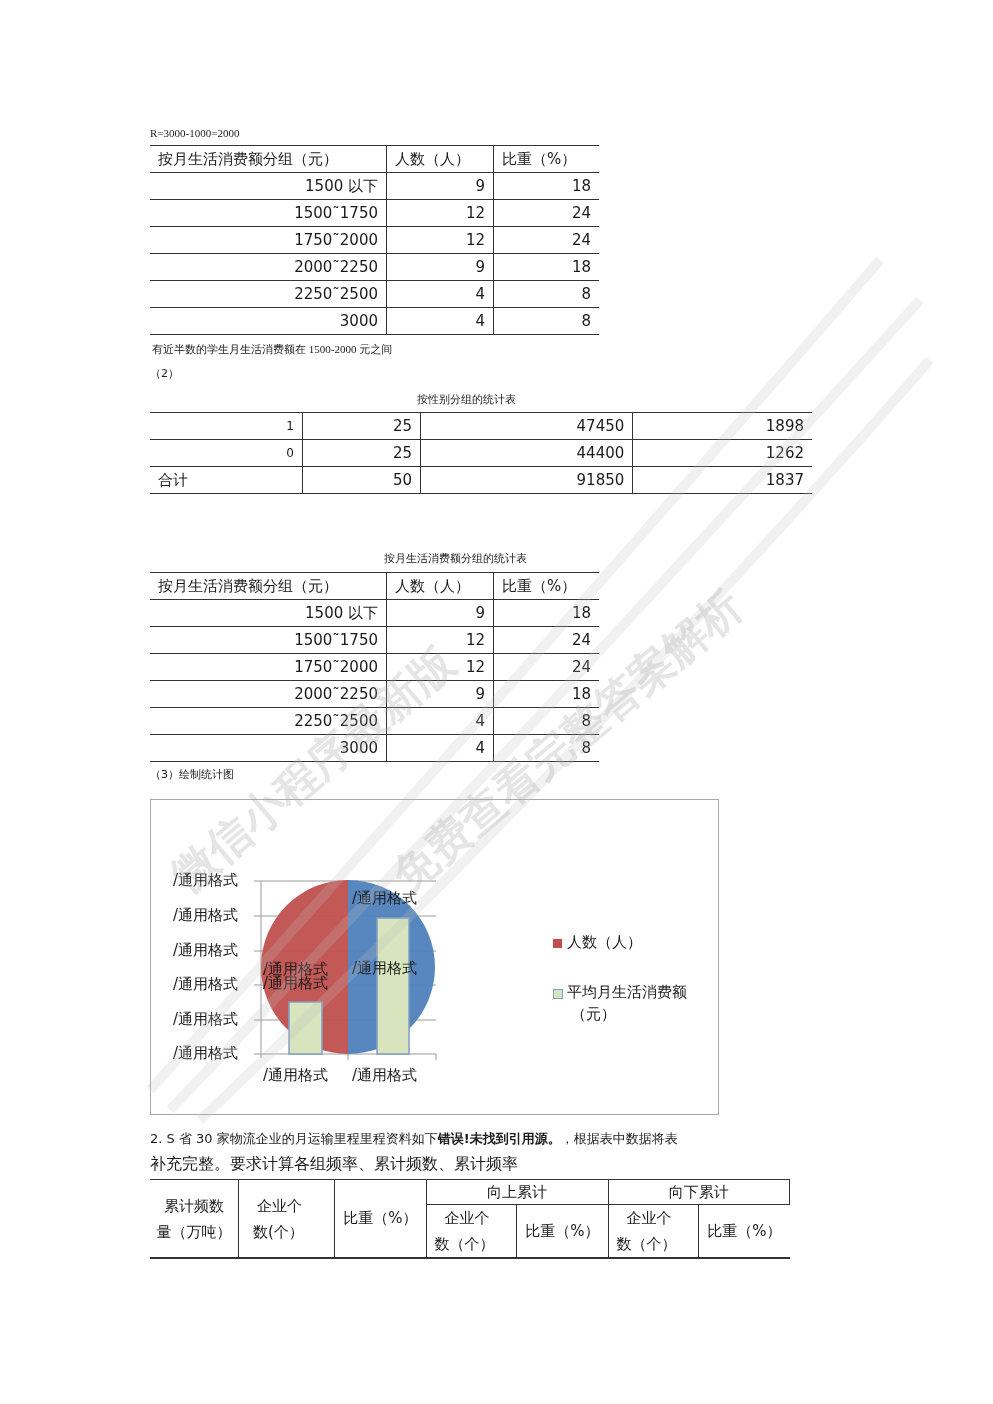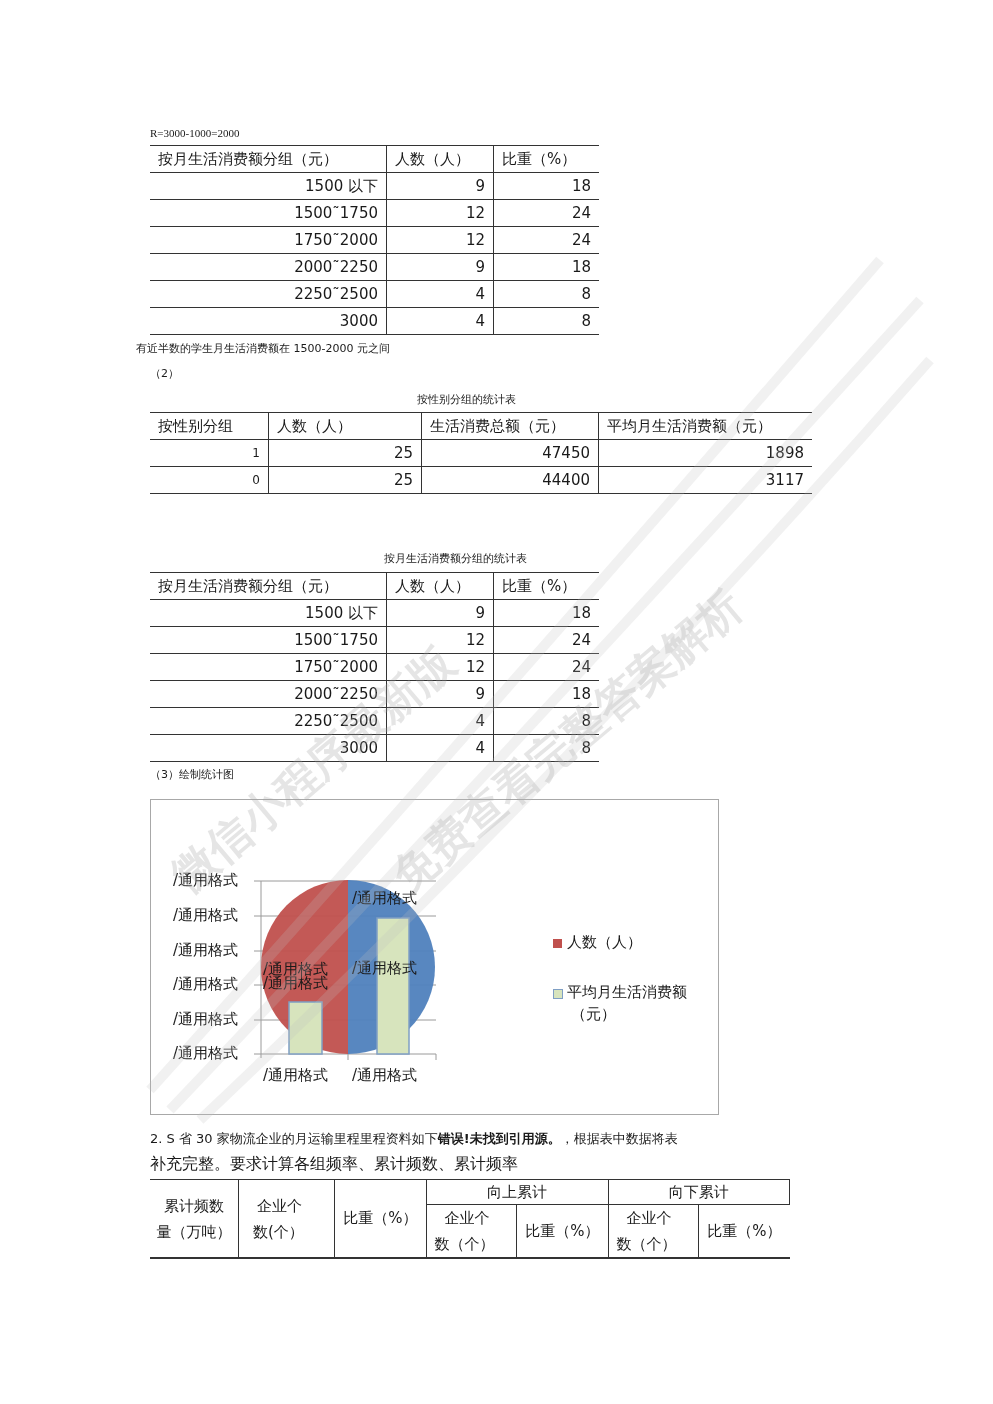--- a/index.html
+++ b/index.html
@@ -61,43 +61,43 @@
     <td class="r">8</td>
   </tr>
   <tr>
     <td class="r vb">3000</td>
     <td class="r vb">4</td>
     <td class="r">8</td>
   </tr>
 </tbody>
   </table>
 
-<div class="abs txt cn" style="left:136px; top:339px;">有近半数的学生月生活消费额在 1500-2000 元之间</div>
+<div class="abs txt cn" style="left:152px; top:339px;font-family:Liberation Serif, serif;">有近半数的学生月生活消费额在 1500-2000 元之间</div>
 <div class="abs txt cn" style="left:150px; top:364px;">（2）</div>
 
 <div class="abs txt cn" style="left:417px; top:390px;">按性别分组的统计表</div>
 <table class="grid t3col cn" style="left:150px; top:412px; width:662px;">
   <tbody>
-      <tr>
-    <td class="l vb" style="width:102px">按性别分组</td>
-    <td class="l vb" style="width:136px">人数（人）</td>
-    <td class="l vb" style="width:160px">生活消费总额（元）</td>
-    <td class="l">平均月生活消费额（元）</td>
-  </tr>
   <tr>
     <td class="r vb" style="font-size:12px">1</td>
     <td class="r vb">25</td>
     <td class="r vb">47450</td>
     <td class="r">1898</td>
   </tr>
   <tr>
     <td class="r vb" style="font-size:12px">0</td>
     <td class="r vb">25</td>
     <td class="r vb">44400</td>
-    <td class="r">3117</td>
+    <td class="r">1262</td>
+  </tr>
+  <tr>
+    <td class="l vb">合计</td>
+    <td class="r vb">50</td>
+    <td class="r vb">91850</td>
+    <td class="r">1837</td>
   </tr>
 </tbody>
   </table>
 
 <div class="abs txt cn" style="left:384px; top:549px;">按月生活消费额分组的统计表</div>
 <table class="grid t3col cn" style="left:150px; top:572px; width:449px;">
   <tbody>
       <tr>
     <td class="l vb" style="width:220px">按月生活消费额分组（元）</td>
     <td class="l vb" style="width:90px">人数（人）</td>

